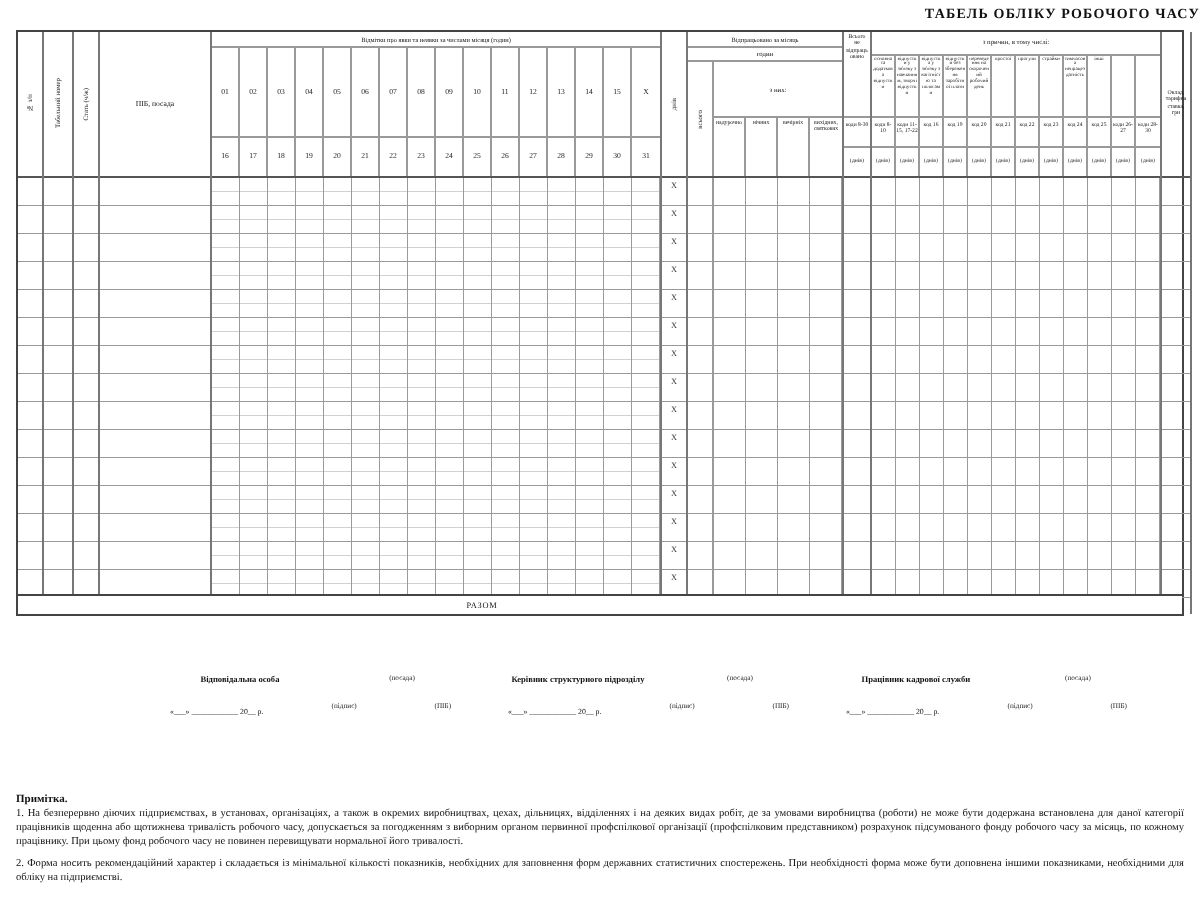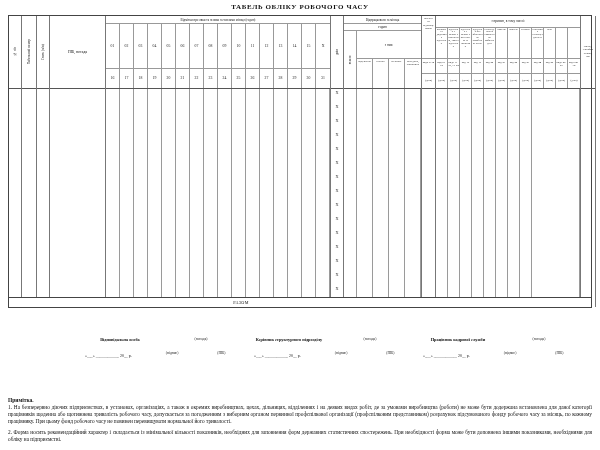--- a/index.html
+++ b/index.html
@@ -1,19 +1,19 @@
 <!DOCTYPE html>
 <html><head>
 <meta charset="utf-8">
 <style>
   html,body{margin:0;padding:0;background:#fff;}
   *{box-sizing:border-box;}
   .page{position:relative;width:600px;height:450px;background:#fff;overflow:hidden;
         font-family:"Liberation Serif",serif;color:#111;}
-  .title{position:absolute;top:3px;left:0;right:0;text-align:center;
+  .title{position:absolute;top:3px;left:0;right:0;text-align:right;
          font-size:7px;font-weight:bold;letter-spacing:.6px;}
 
   
   .tbl{position:absolute;left:8px;top:15px;width:584px;height:293px;
        border:1px solid #444;display:flex;background:#fff;}
   .c{border-right:.5px solid #777;display:flex;flex-direction:column;}
   .c:last-of-type{border-right:none;}
   .hdr{height:73px;border-bottom:.7px solid #555;overflow:hidden;}
   .cen{display:flex;align-items:center;justify-content:center;text-align:center;}
   .bdy{position:relative;height:220px;overflow:hidden;}

